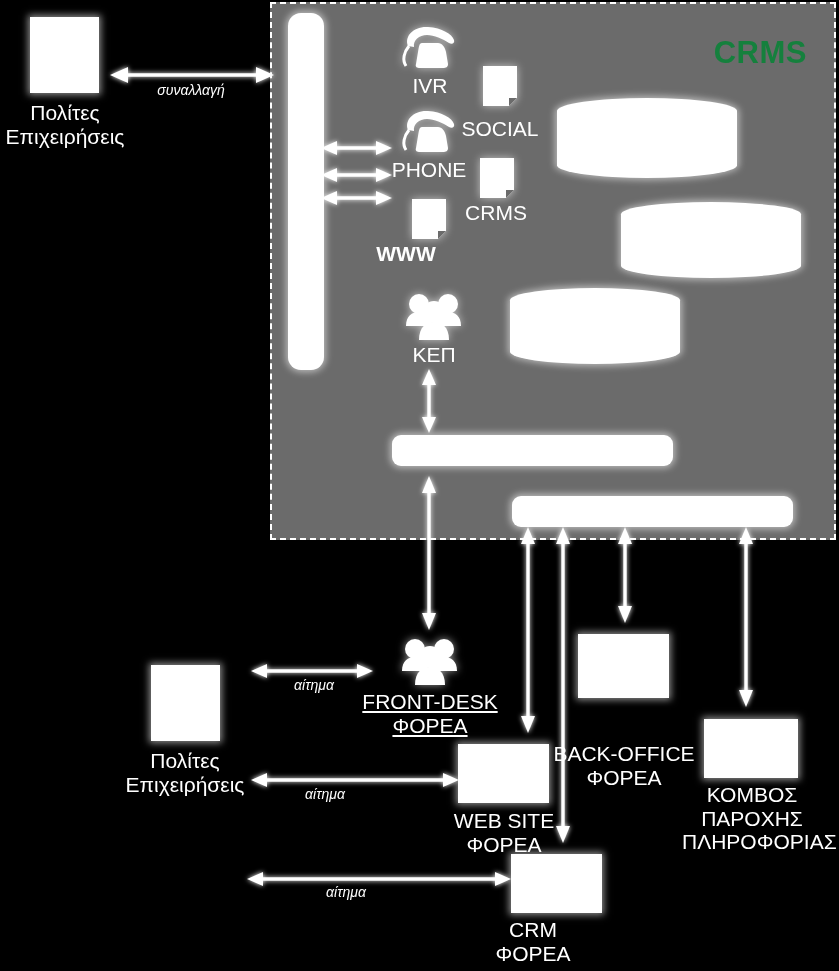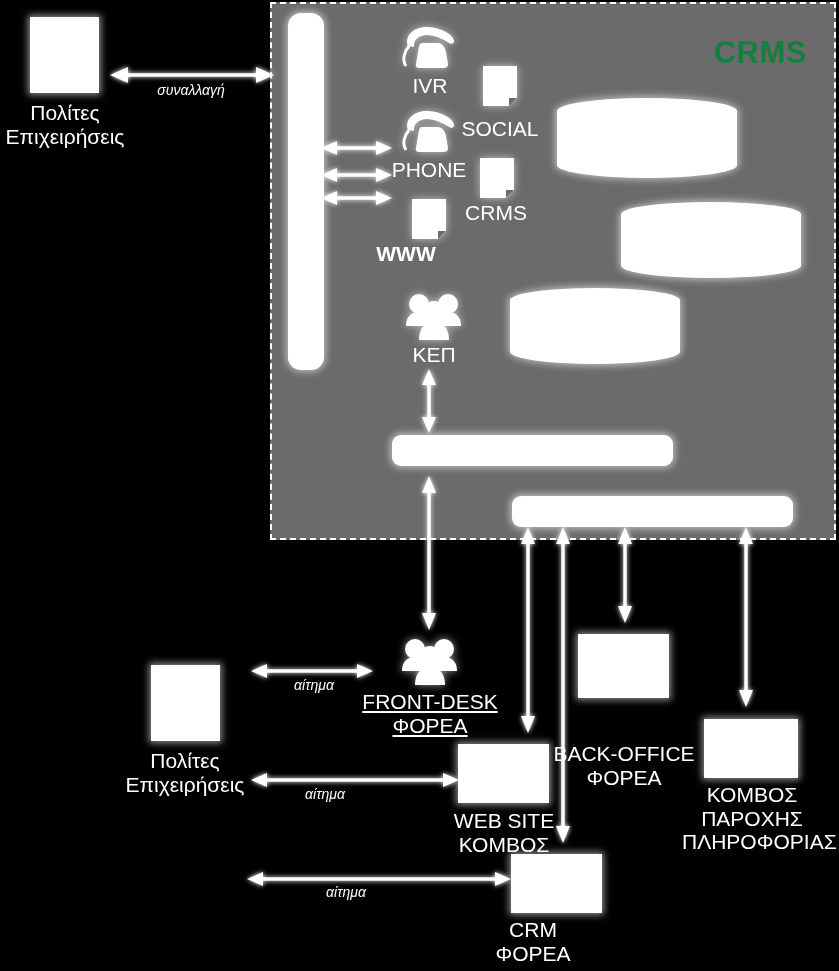--- a/index.html
+++ b/index.html
@@ -124,21 +124,21 @@
       <path d="M31 34 C31 24 37 20 44 20 C51 20 57 24 57 34 Z" fill="#fff"></path>
       <circle cx="30" cy="20" r="11" fill="#fff"></circle>
       <path d="M15 48 C15 35 22 30 30 30 C38 30 45 35 45 48 Z" fill="#fff"></path>
     </svg>
   </div>
   <div class="lbl" style="left:355px;top:690px;width:150px;text-decoration:underline;">FRONT-DESK
 ΦΟΡΕΑ</div>
 
   <div class="wbox glow" style="left:458px;top:744px;width:91px;height:59px;"></div>
   <div class="lbl" style="left:440px;top:809px;width:128px;">WEB SITE
-ΚΟΜΒΟΣ</div>
+ΦΟΡΕΑ</div>
 
   <div class="wbox glow" style="left:578px;top:634px;width:91px;height:64px;"></div>
   <div class="lbl" style="left:550px;top:742px;width:148px;">BACK-OFFICE
 ΦΟΡΕΑ</div>
 
   <div class="wbox glow" style="left:511px;top:854px;width:91px;height:59px;"></div>
   <div class="lbl" style="left:469px;top:918px;width:128px;">CRM
 ΦΟΡΕΑ</div>
 
   <div class="wbox glow" style="left:704px;top:719px;width:94px;height:59px;"></div>

